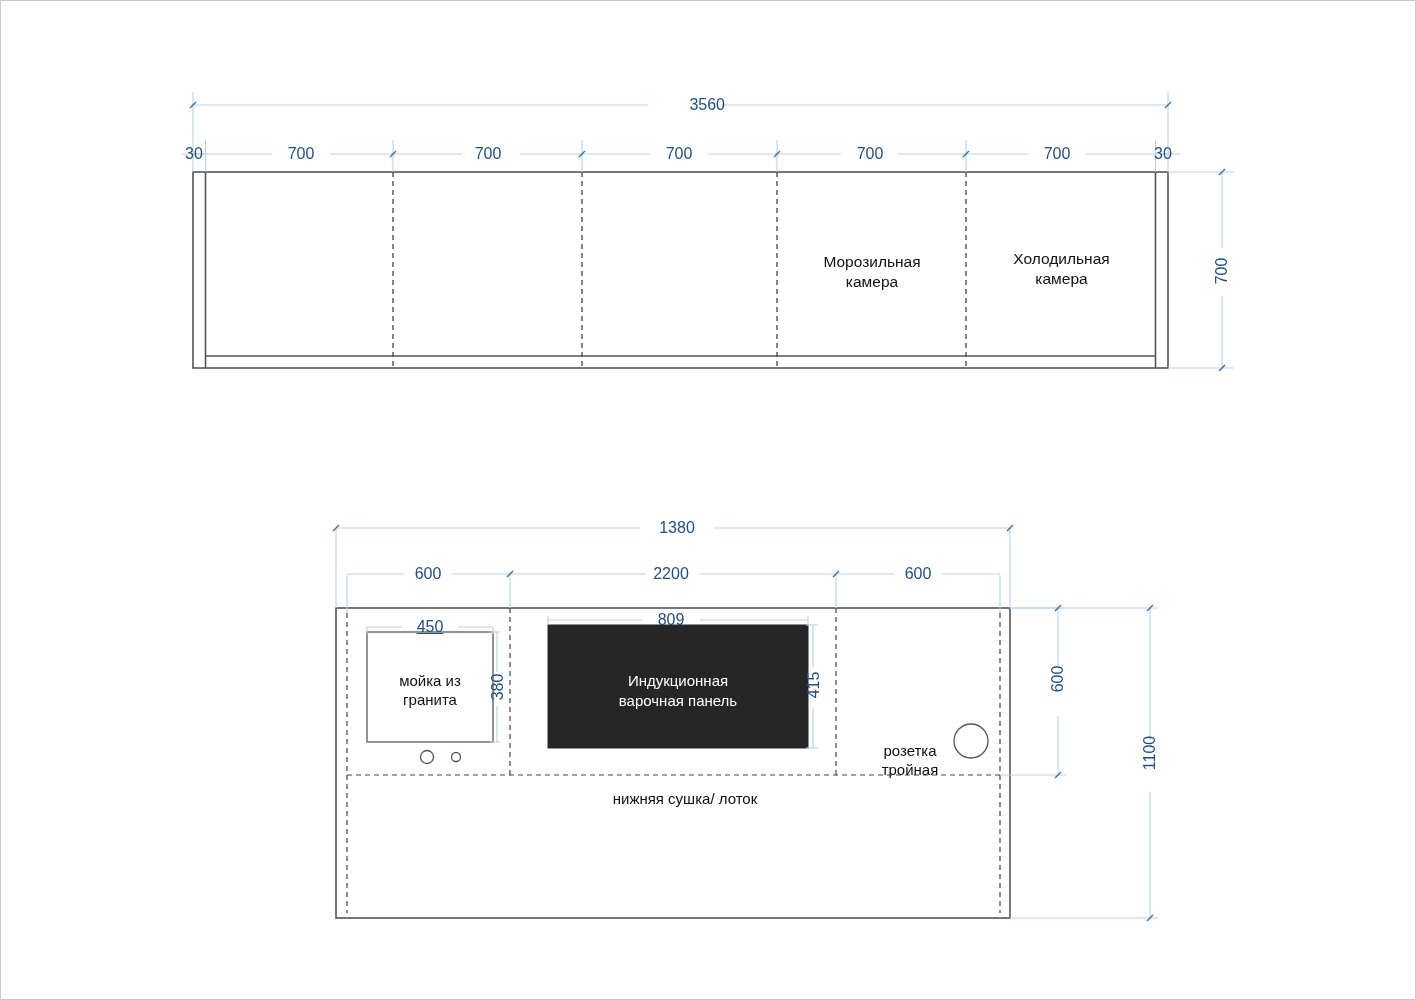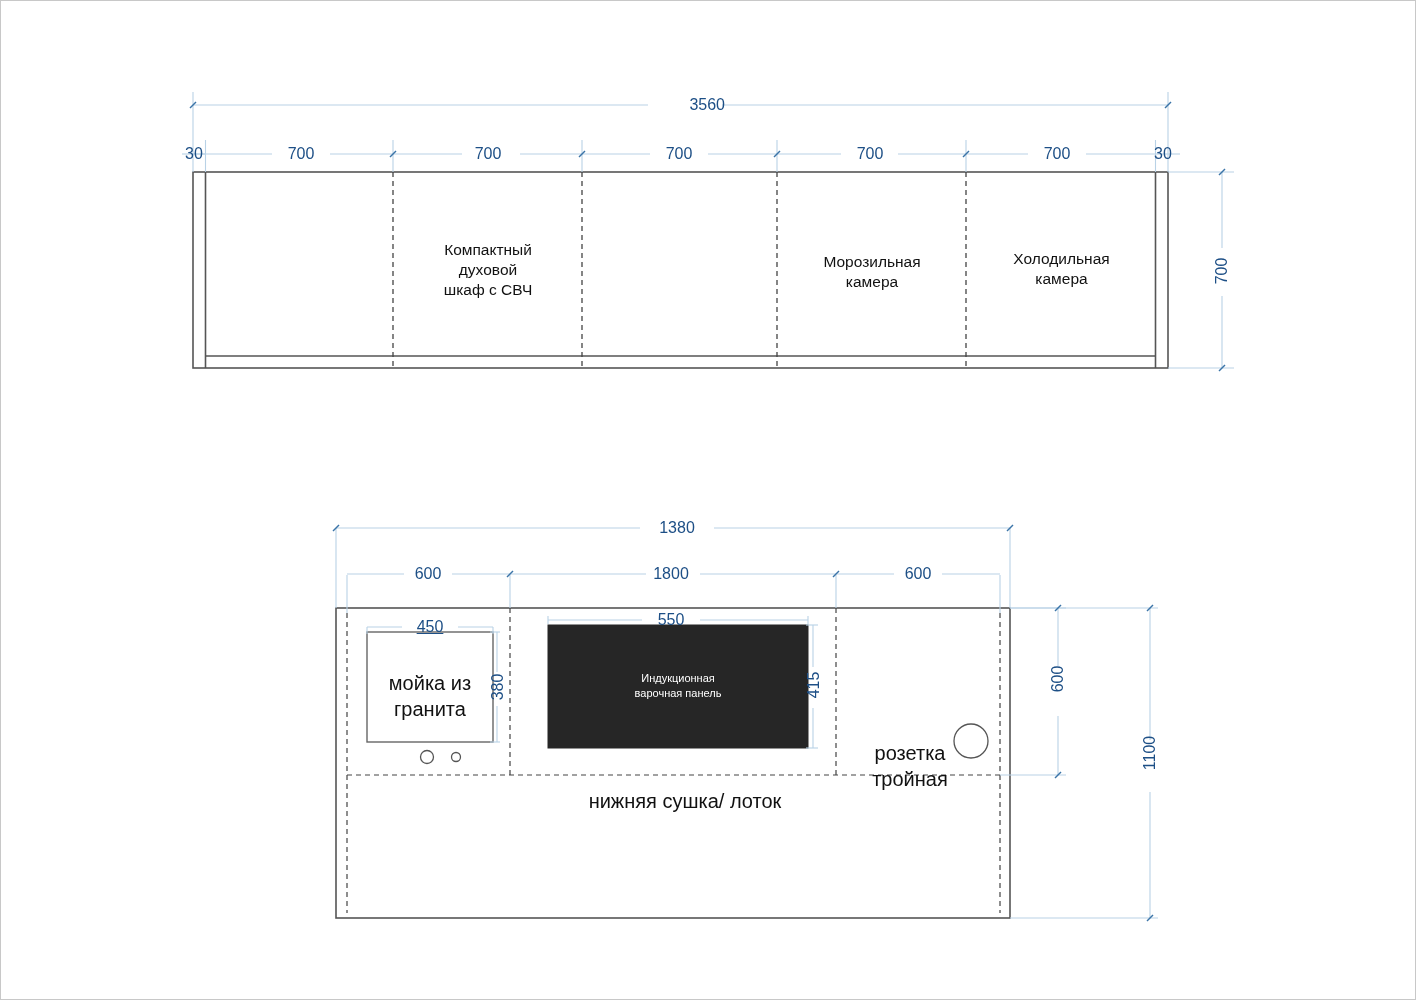--- a/index.html
+++ b/index.html
@@ -29,37 +29,37 @@
   }
   .lbl {
     position: absolute;
     font-family: "Liberation Sans", sans-serif;
     color: #111111;
     text-align: center;
     line-height: 1.28;
     white-space: pre-line;
   }
   .lbl.big { font-size: 15.5px; }
-  .lbl.mid { font-size: 20px; }
+  .lbl.mid { font-size: 15px; }
   .dim {
     position: absolute;
     font-family: "Liberation Sans", sans-serif;
     color: #1d4f86;
     font-size: 16px;
     text-align: center;
     white-space: nowrap;
   }
   .dim.vert {
     transform-origin: 50% 50%;
     transform: rotate(-90deg);
   }
   .cooktop-label {
     position: absolute;
     color: #ffffff;
-    font-size: 11px;
+    font-size: 15px;
     text-align: center;
     line-height: 1.32;
     white-space: pre-line;
     font-family: "Liberation Sans", sans-serif;
   }
 </style>
 </head>
 <body>
 
 <div id="page">
@@ -209,23 +209,20 @@
       <line x1="1007" y1="531" x2="1013" y2="525"></line>
       <line x1="507" y1="577" x2="513" y2="571"></line>
       <line x1="833" y1="577" x2="839" y2="571"></line>
       <line x1="1055" y1="611" x2="1061" y2="605"></line>
       <line x1="1055" y1="778" x2="1061" y2="772"></line>
       <line x1="1147" y1="611" x2="1153" y2="605"></line>
       <line x1="1147" y1="921" x2="1153" y2="915"></line>
     </g>
   </svg>
 
-  <div class="lbl big" style="left:396px; top:240px; width:184px;">Компактный
-духовой
-шкаф с СВЧ</div>
   <div class="lbl big" style="left:780px; top:242px; width:184px;margin-top:10px;">Морозильная
 камера</div>
   <div class="lbl big" style="left:969px; top:249px; width:185px;">Холодильная
 камера</div>
 
   <div class="dim" style="left:645px; top:96px; width:80px;text-align:right;">3560</div>
   <div class="dim" style="left:179px; top:145px; width:30px;">30</div>
   <div class="dim" style="left:271px; top:145px; width:60px;">700</div>
   <div class="dim" style="left:458px; top:145px; width:60px;">700</div>
   <div class="dim" style="left:649px; top:145px; width:60px;">700</div>
@@ -237,22 +234,22 @@
   <div class="lbl mid" style="left:370px; top:671px; width:120px;">мойка из
 гранита</div>
   <div class="cooktop-label" style="left:556px; top:671px; width:244px;">Индукционная
 варочная панель</div>
   <div class="lbl mid" style="left:580px; top:789px; width:210px;">нижняя сушка/ лоток</div>
   <div class="lbl mid" style="left:866px; top:722px; width:88px;margin-top:19px;">розетка
 тройная</div>
 
   <div class="dim" style="left:637px; top:519px; width:80px;">1380</div>
   <div class="dim" style="left:401px; top:565px; width:54px;">600</div>
-  <div class="dim" style="left:639px; top:565px; width:64px;">1800</div>
+  <div class="dim" style="left:639px; top:565px; width:64px;">2200</div>
   <div class="dim" style="left:891px; top:565px; width:54px;">600</div>
   <div class="dim" style="left:403px; top:618px; width:54px;text-decoration:underline;">450</div>
   <div class="dim vert" style="left:478px; top:678px; width:40px;">380</div>
-  <div class="dim" style="left:644px; top:611px; width:54px;">550</div>
+  <div class="dim" style="left:644px; top:611px; width:54px;">809</div>
   <div class="dim vert" style="left:794px; top:676px; width:40px;">415</div>
   <div class="dim vert" style="left:1037px; top:670px; width:42px;">600</div>
   <div class="dim vert" style="left:1126px; top:744px; width:48px;">1100</div>
 
 </div>
 
 </body></html>

